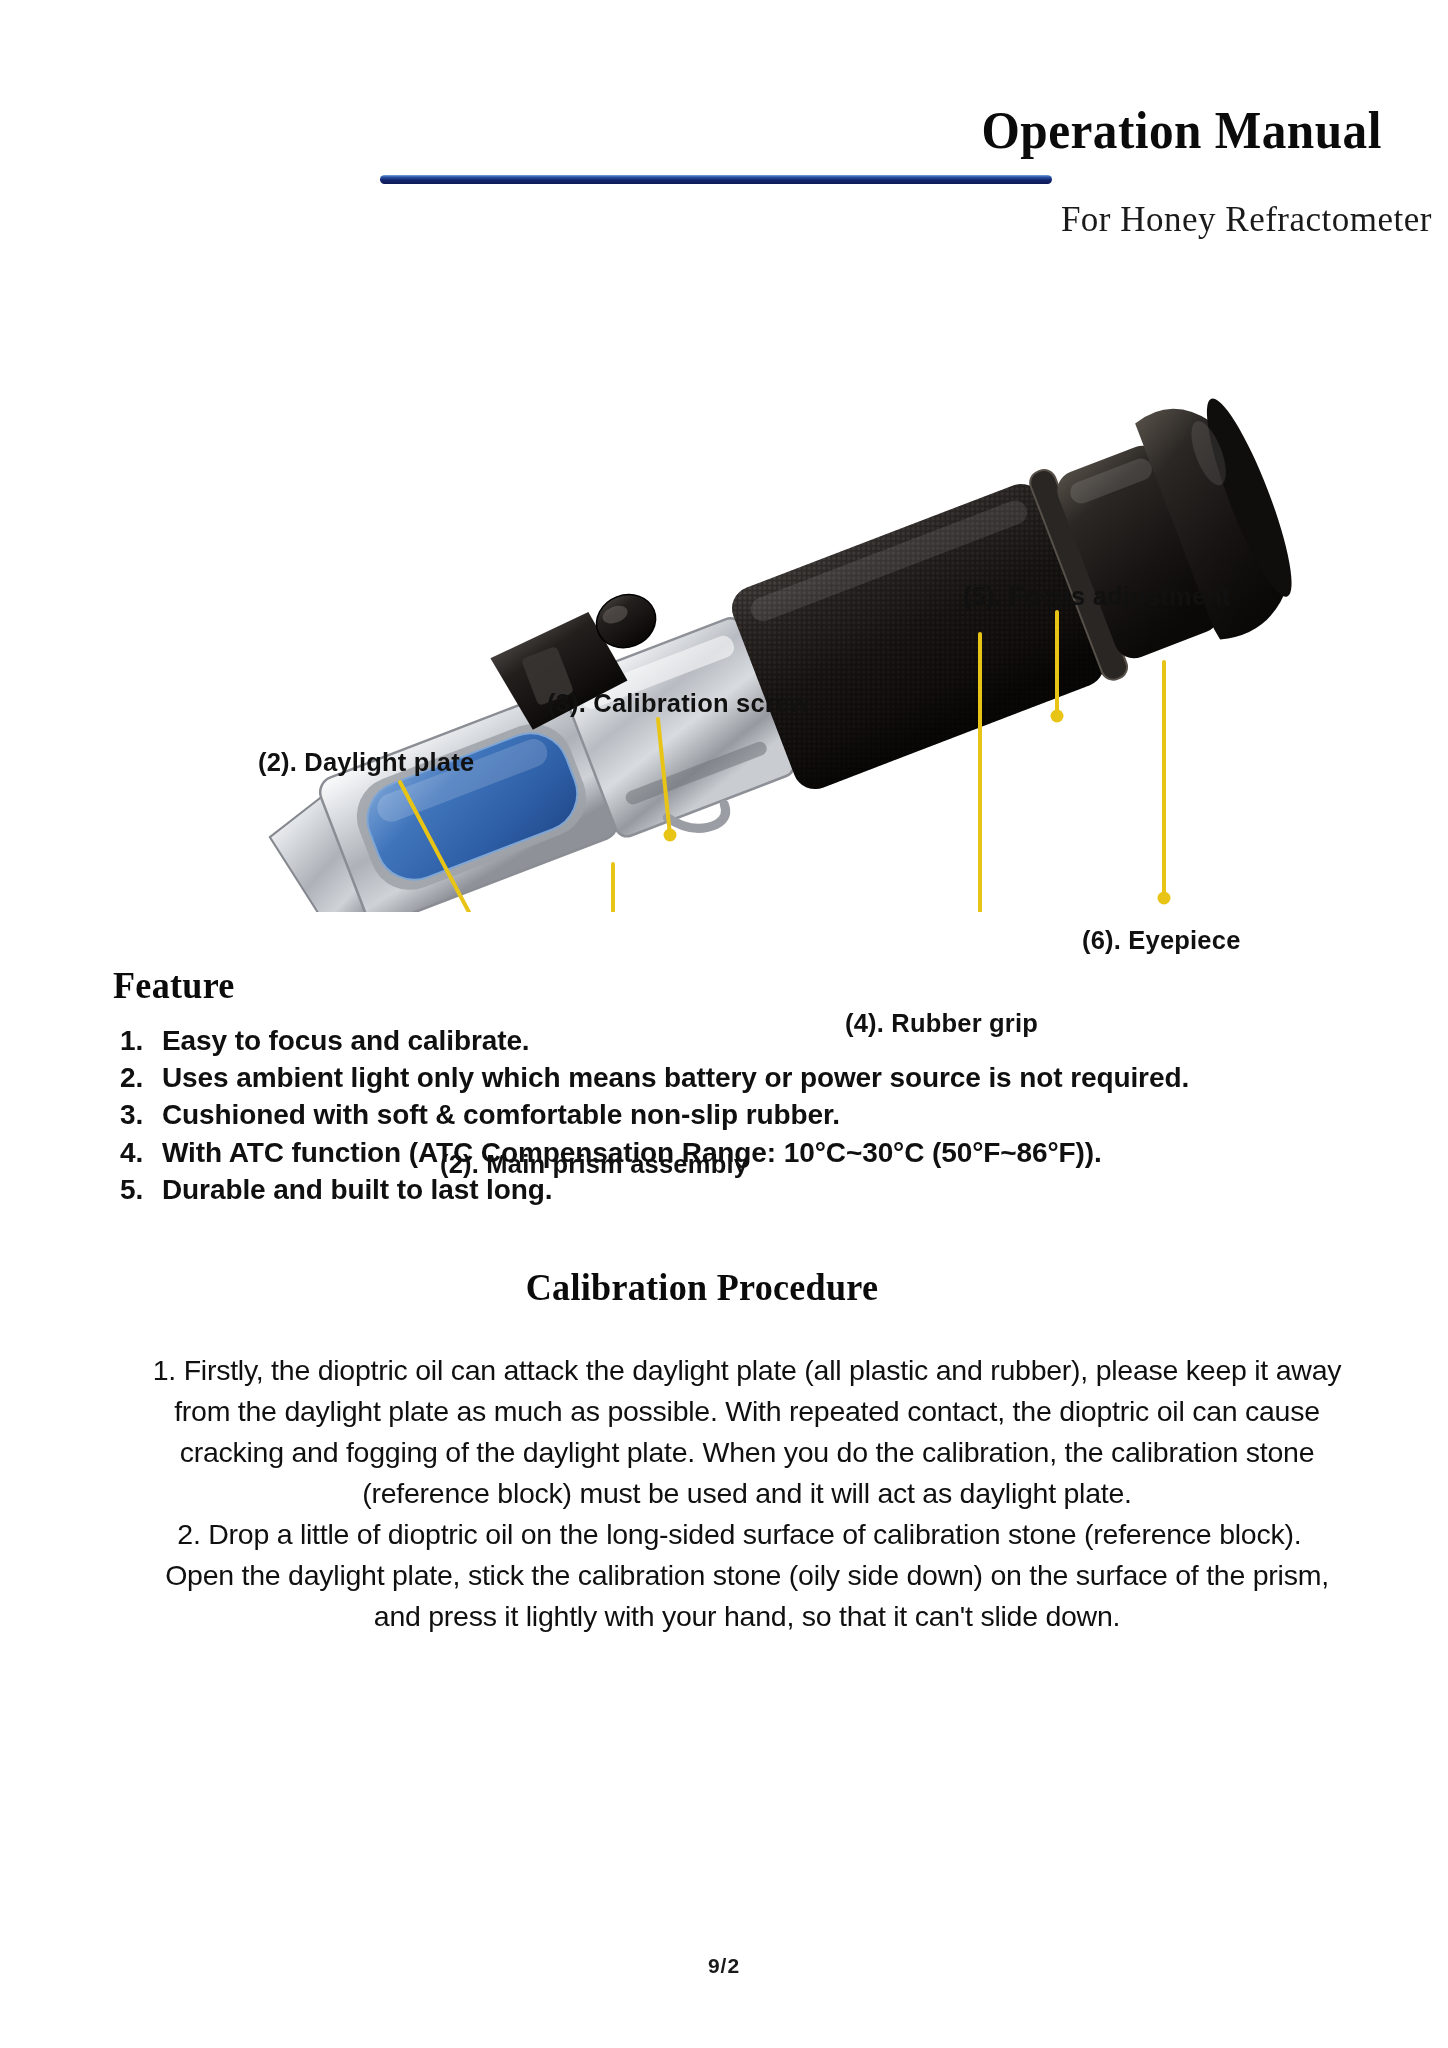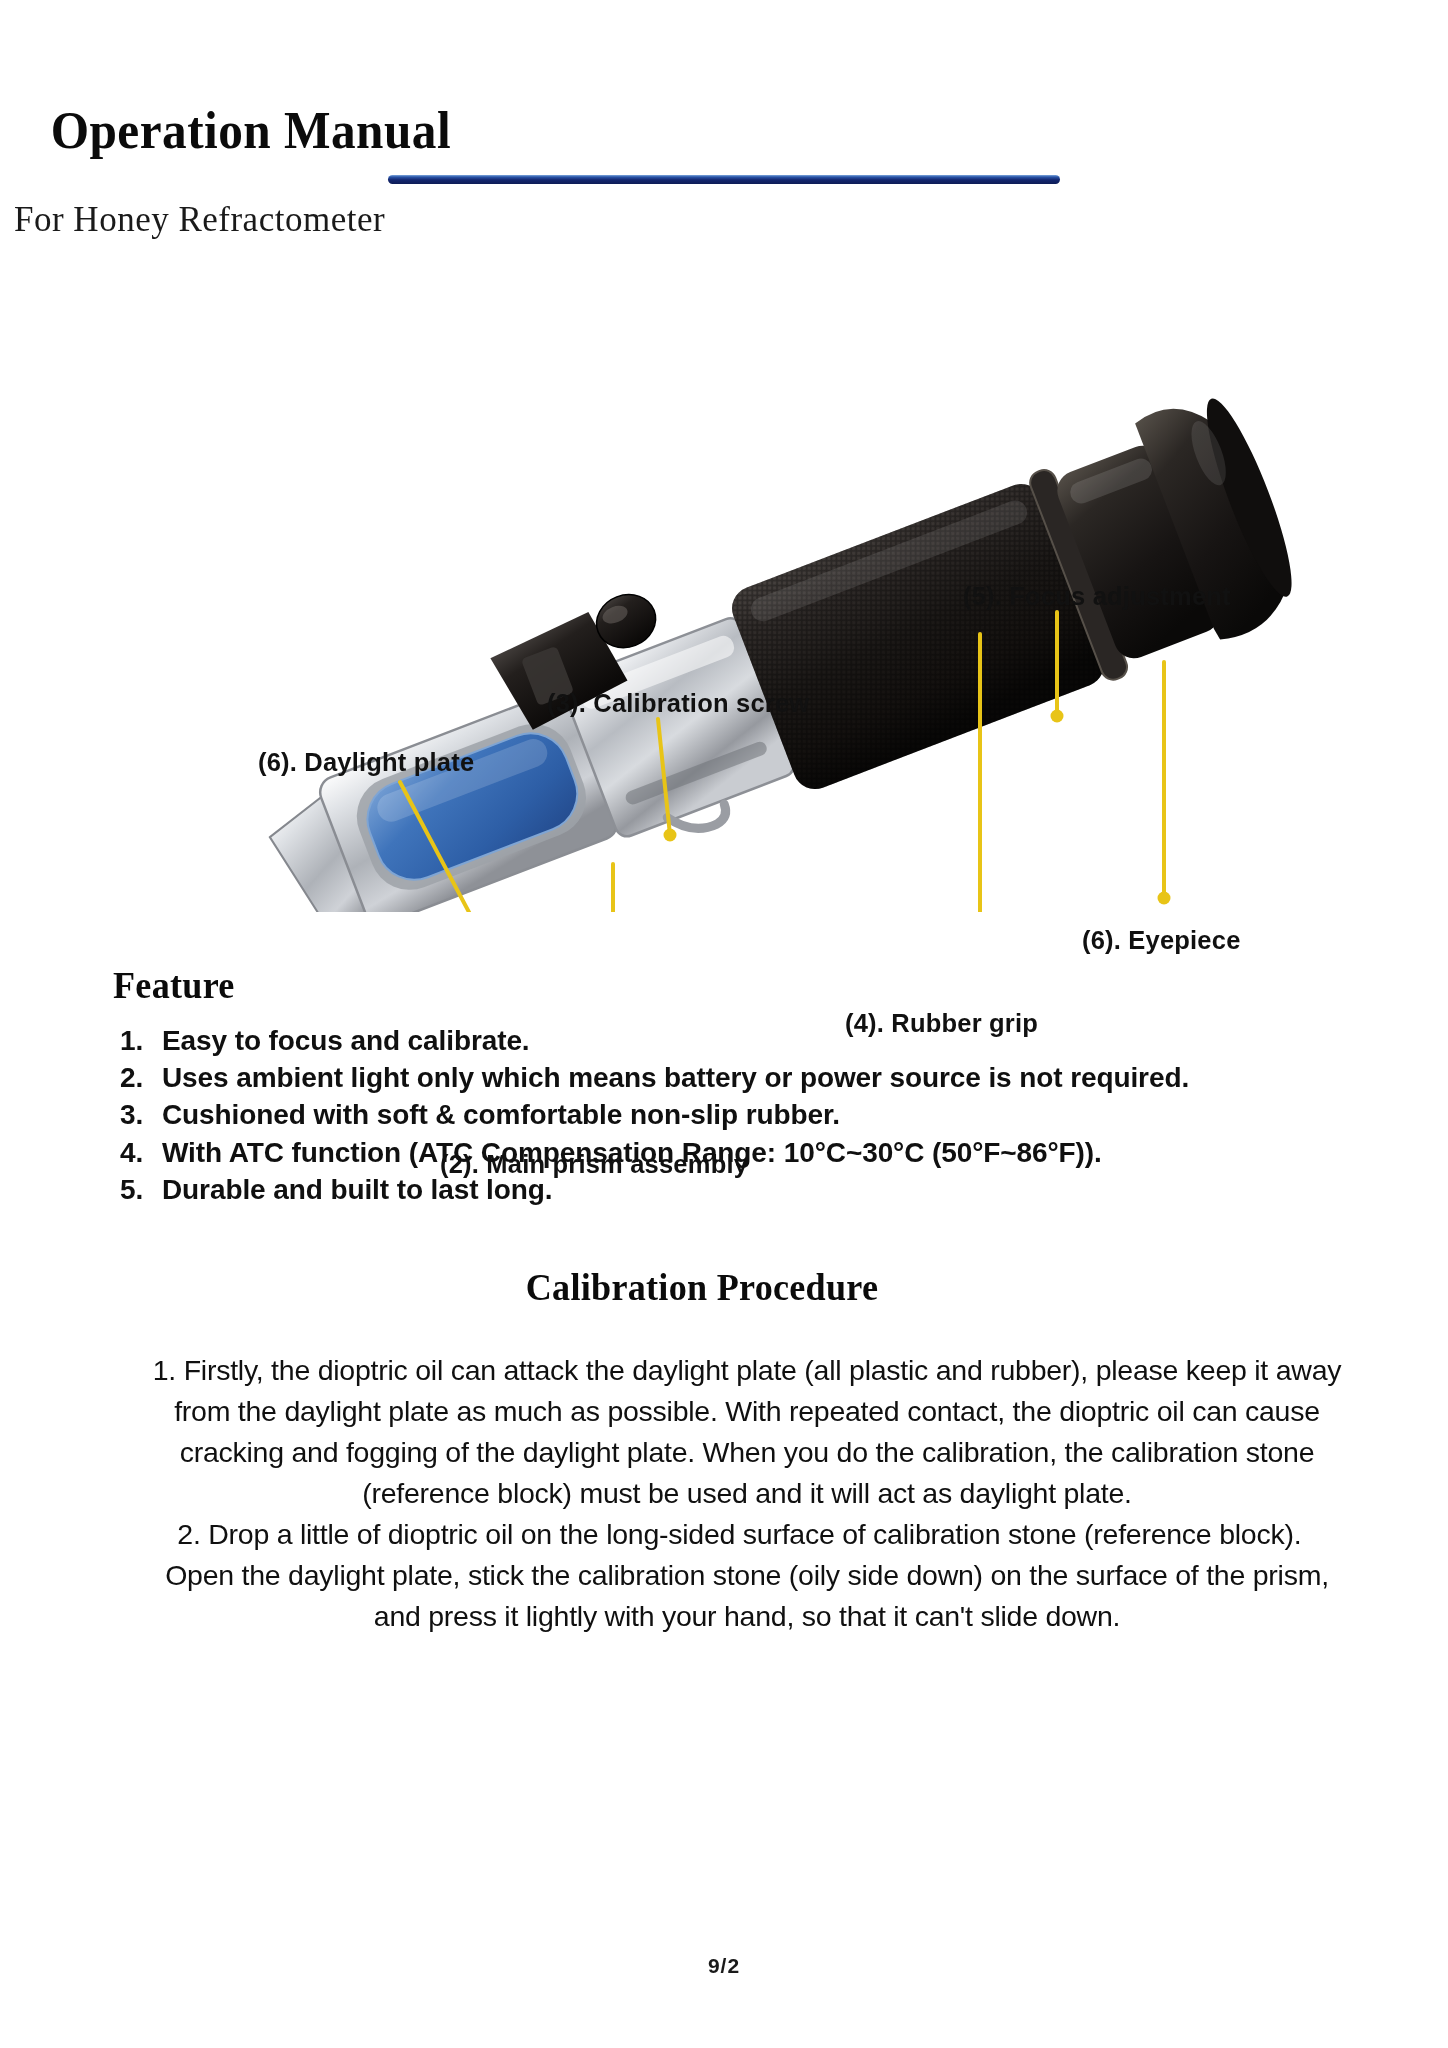--- a/index.html
+++ b/index.html
@@ -14,22 +14,22 @@
     height: 2048px;
     position: relative;
     font-family: "Liberation Sans", sans-serif;
     color: #000000;
     overflow: hidden;
   }
 
   
   .doc-header {
     position: absolute;
-    top: 0; left: 0; right: 0;
-    text-align: left;
+    top: 0; left: 0; right: 16px;
+    text-align: right;
     padding-top: 104px;
   }
   .doc-title {
     font-family: "Liberation Serif", serif;
     font-weight: bold;
     font-size: 53px;
     line-height: 1.0;
     letter-spacing: 0.5px;
     color: #0b0b0b;
     margin: 0;
@@ -270,21 +270,21 @@
       <circle cx="670" cy="553" r="6.5"></circle>
       <circle cx="497" cy="683" r="6.5"></circle>
       <circle cx="1164" cy="616" r="6.5"></circle>
       <circle cx="980" cy="698" r="6.5"></circle>
       <circle cx="613" cy="846" r="6.5"></circle>
     </g>
   </svg>
 
   <div class="cal-label lbl-5">(5). Focus adjustment</div>
   <div class="cal-label lbl-3">(3). Calibration screw</div>
-  <div class="cal-label lbl-1">(6). Daylight plate</div>
+  <div class="cal-label lbl-1">(2). Daylight plate</div>
   <div class="cal-label lbl-6">(6). Eyepiece</div>
   <div class="cal-label lbl-4">(4). Rubber grip</div>
   <div class="cal-label lbl-2">(2). Main prism assembly</div>
 </div>
 
 <div class="content">
 
   <h2 class="section-heading">Feature</h2>
 
   <ol class="feature-list">

